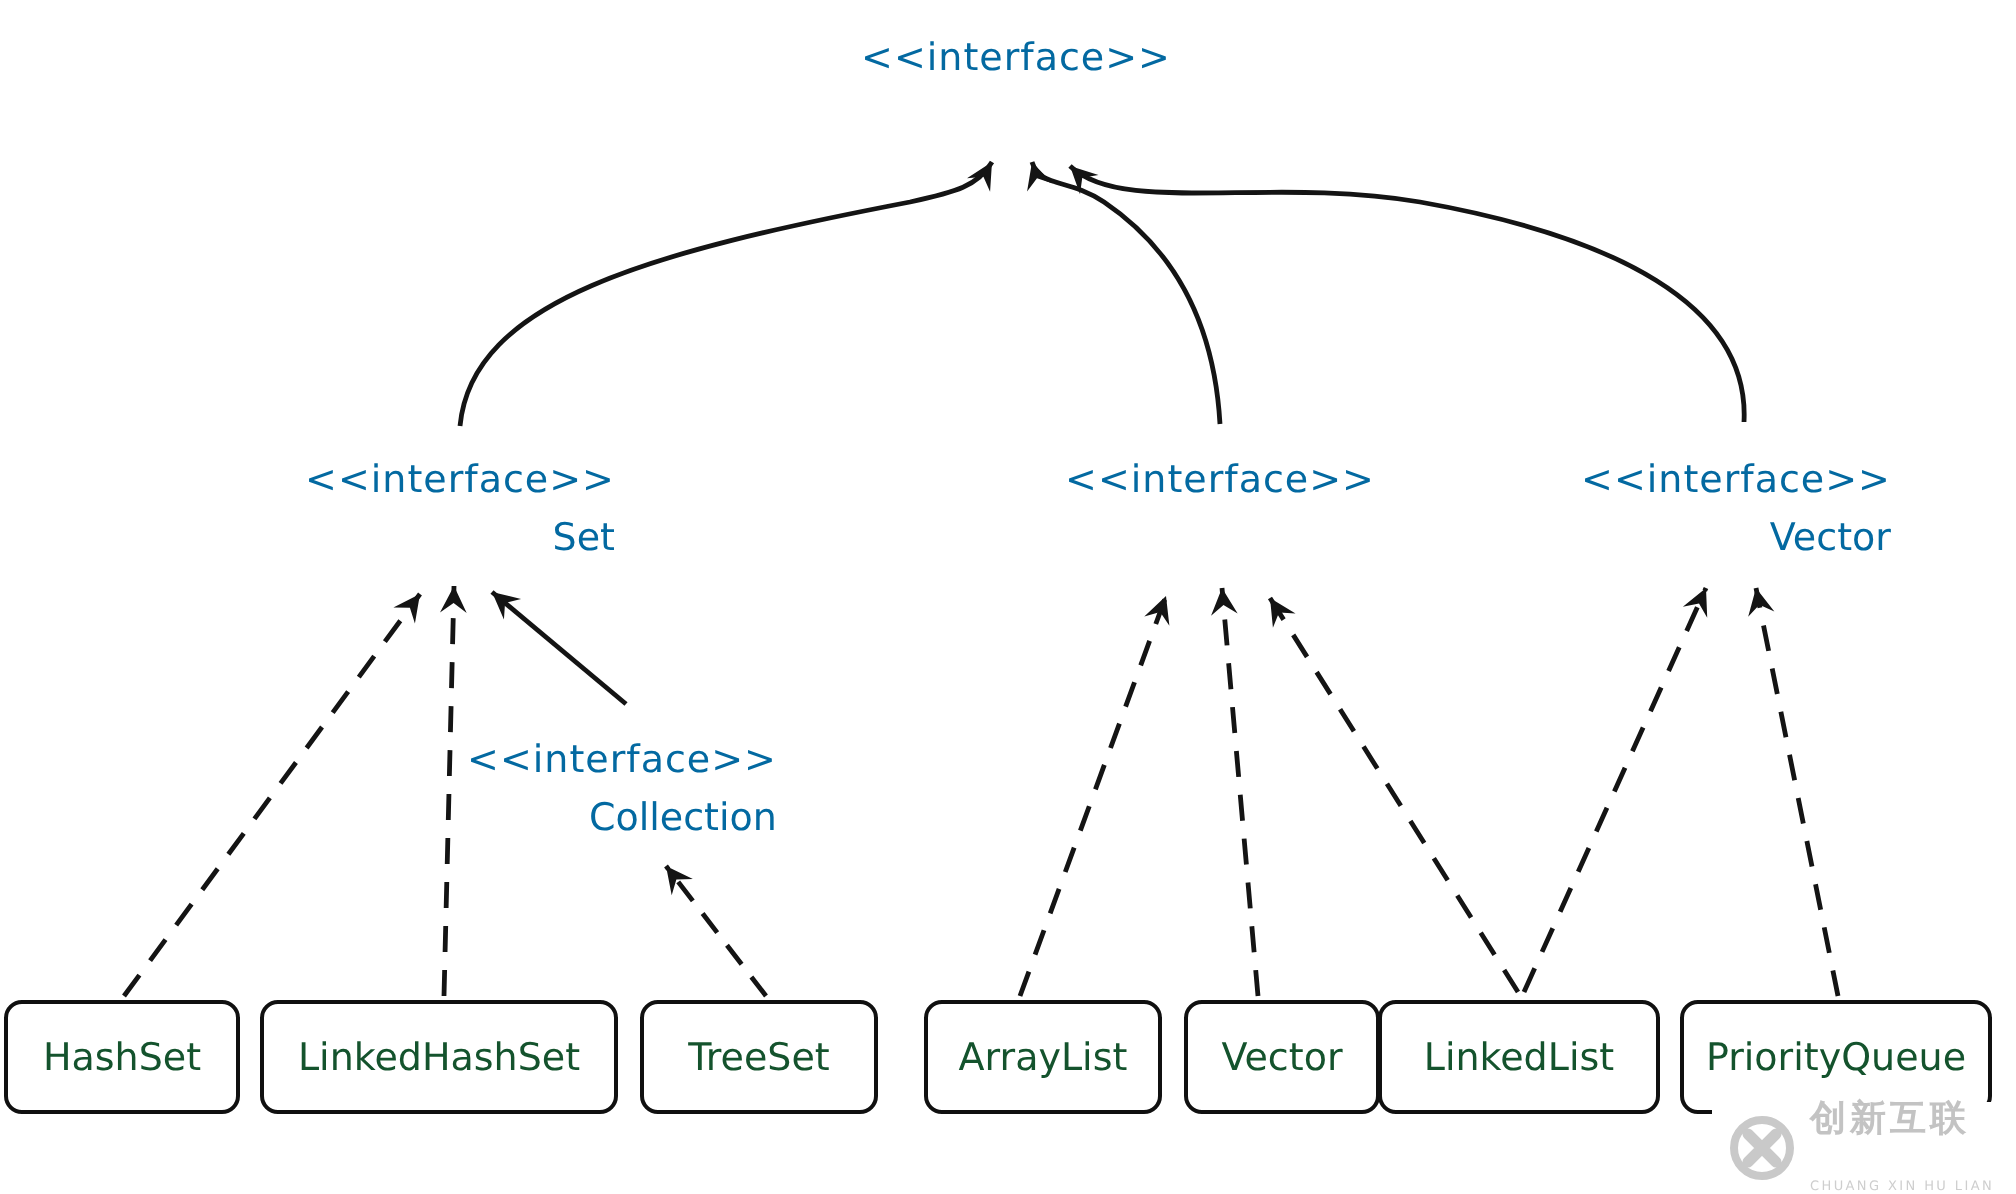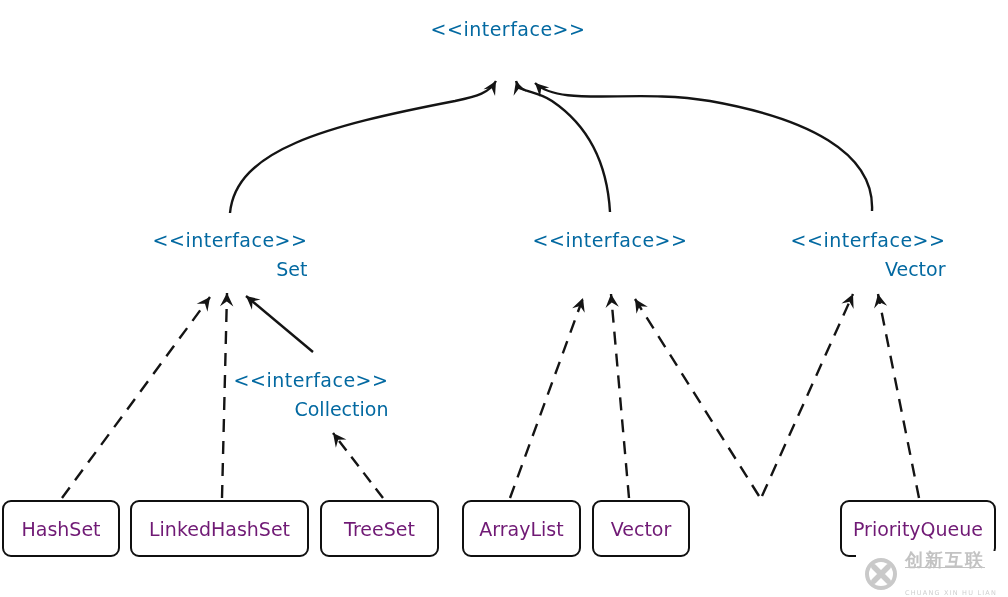--- a/index.html
+++ b/index.html
@@ -24,38 +24,38 @@
   }
   .iface .st{letter-spacing:0.5px;}
   .cls{
     position:absolute;
     height:53px;
     background:#ffffff;
     border:2.6px solid #101010;
     border-radius:9px;
     display:flex;align-items:center;justify-content:center;
     font-size:19px;
-    color:#701a75;
+    color:#14532d;
     z-index:3;
     box-sizing:content-box;
   }
   .watermark{
     position:absolute;
     right:0;bottom:0;
     width:144px;height:46px;
     background:#ffffff;
     display:flex;align-items:center;
     gap:7px;
     z-index:6;
     padding-left:8px;
   }
   .wm-icon{flex:0 0 auto;}
   .wm-text{display:flex;flex-direction:column;line-height:1;}
   .wm-brand{
-    font-size:18px;font-weight:700;color:#c3c3c3;letter-spacing:2px;text-decoration:underline;
+    font-size:18px;font-weight:700;color:#c3c3c3;letter-spacing:2px;
   }
   .wm-sub{
     font-size:6.5px;color:#cecece;letter-spacing:1.2px;margin-top:21px;
   }
 </style>
 </head>
 <body>
 
 <div class="canvas">
 
@@ -112,20 +112,23 @@
     </div>
   <div class="cls" style="left:130px;top:500px;width:175px">
       <span>LinkedHashSet</span>
     </div>
   <div class="cls" style="left:462px;top:500px;width:115px">
       <span>ArrayList</span>
     </div>
   <div class="cls" style="left:592px;top:500px;width:94px">
       <span>Vector</span>
     </div>
+  <div class="cls" style="left:689px;top:500px;width:137px">
+      <span>LinkedList</span>
+    </div>
   <div class="cls" style="left:840px;top:500px;width:152px">
       <span>PriorityQueue</span>
     </div>
 
   <div class="watermark">
     <svg class="wm-icon" width="34" height="34" viewBox="0 0 34 34">
       <circle cx="17" cy="17" r="14" fill="none" stroke="#c9c9c9" stroke-width="4"></circle>
       <path d="M10 10 L24 24 M24 10 L10 24" stroke="#c9c9c9" stroke-width="5.5" stroke-linecap="round" fill="none"></path>
     </svg>
     <div class="wm-text">

